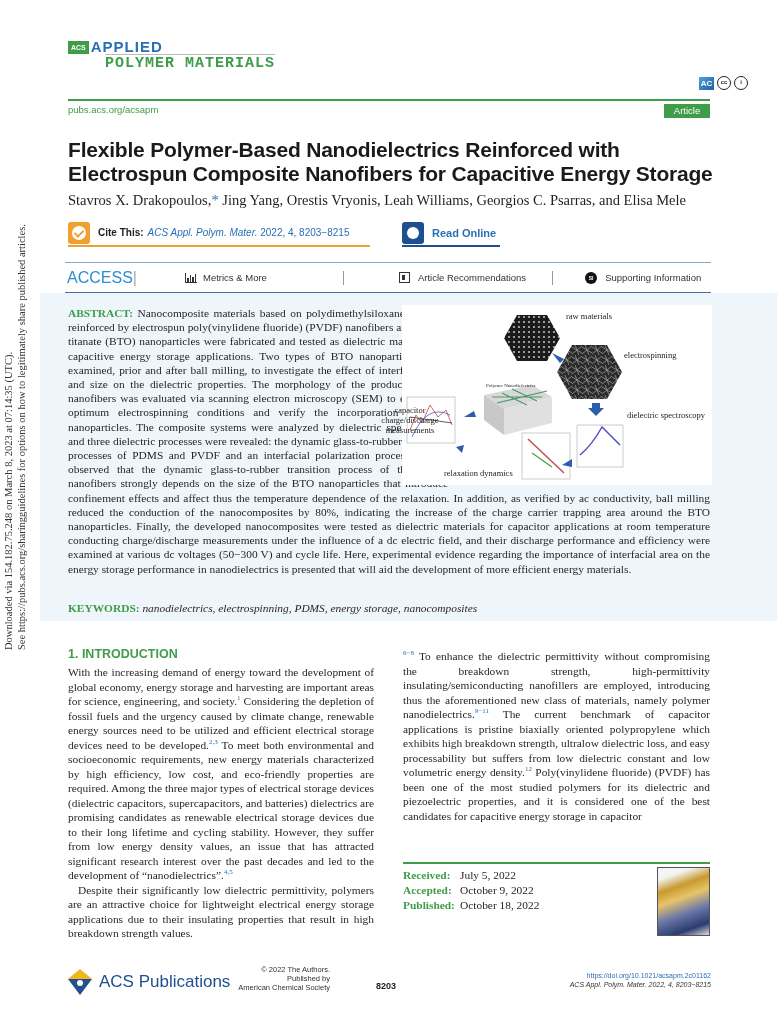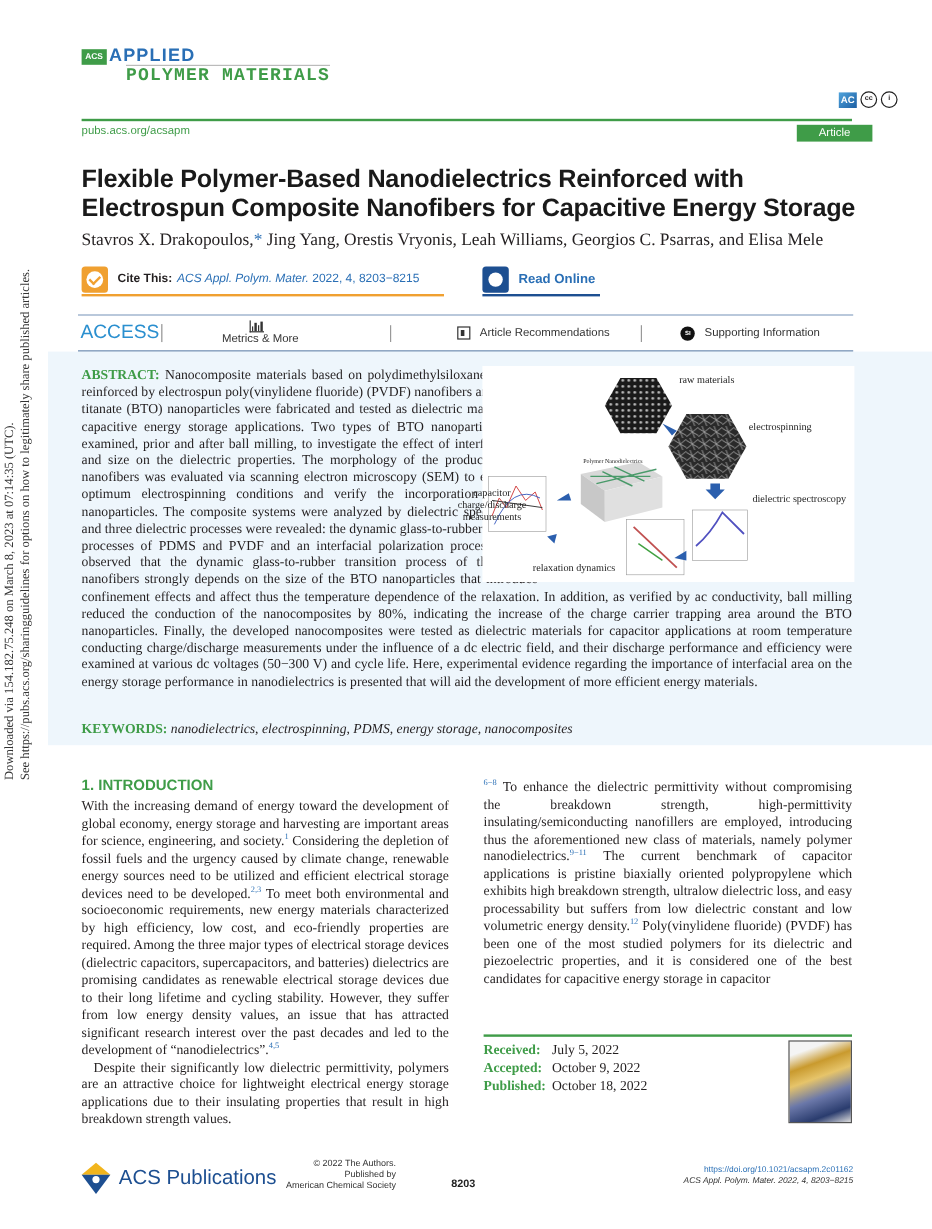--- a/index.html
+++ b/index.html
@@ -15,21 +15,21 @@
   .logo .poly { color: #3f9c48; font-weight: bold; font-size: 15px; letter-spacing: 1px; margin-left: 37px; margin-top: 2px; font-family: Liberation Mono, monospace; line-height: 15px; text-align: center; }
 
   
   .oa-icons { position: absolute; left: 659px; top: 76px; display: flex; gap: 3px; align-items: center; padding-left: 40px; }
   .oa-ac { width: 15px; height: 13px; background: linear-gradient(135deg,#4fa3dc,#1d5fa3); color: #fff; font-size: 8px; font-weight: bold; line-height: 13px; text-align: center; font-family: "Liberation Sans", sans-serif; }
   .oa-cc, .oa-by { width: 14px; height: 14px; border: 1.3px solid #222; border-radius: 50%; font-size: 6px; font-weight: bold; line-height: 11px; text-align: center; font-family: "Liberation Sans", sans-serif; }
 
   
   .hdr-rule { position: absolute; left: 68px; top: 99px; width: 642px; height: 2px; background: #3f9c48; }
   .site-url { position: absolute; left: 68px; top: 104px; font-size: 9.5px; color: #3f9c48; font-family: "Liberation Sans", sans-serif; }
-  .article-tag { position: absolute; left: 664px; top: 104px; width: 63px; height: 14px; background: #3f9c48; color: #fff; font-size: 9.5px; line-height: 14px; text-align: center; font-family: "Liberation Sans", sans-serif; }
+  .article-tag { position: absolute; left: 664px; top: 104px; width: 46px; height: 14px; background: #3f9c48; color: #fff; font-size: 9.5px; line-height: 14px; text-align: center; font-family: "Liberation Sans", sans-serif; }
 
   
   .title { position: absolute; left: 68px; top: 138px; width: 660px; font-size: 21px; font-weight: bold; line-height: 24px; font-family: "Liberation Sans", "DejaVu Sans", sans-serif; color: #1a1a1a; letter-spacing: -0.2px; }
   .authors { position: absolute; left: 68px; top: 192px; font-size: 14.5px; color: #231f20; }
   .authors .star { color: #2a6fb5; }
 
   
   .cite { position: absolute; left: 68px; top: 220px; width: 302px; height: 27px; border-bottom: 2px solid #f0a030; display: flex; align-items: center; }
   .cite .chk { width: 22px; height: 22px; background: #f0a030; border-radius: 3px; display: flex; align-items: center; justify-content: center; margin-right: 8px; }
   .cite .chk span { display: block; width: 14px; height: 14px; border-radius: 50%; background: #fff; position: relative; }
@@ -134,21 +134,21 @@
 
 <div class="read">
   <span class="globe">
       <span></span>
     </span>
   <span class="lbl">Read Online</span>
 </div>
 
 <div class="access-bar">
   <span class="access"><span>ACCESS</span><span class="pipe">|</span></span>
-  <span class="item" style="margin-left:18px;flex-direction:column;">
+  <span class="item" style="margin-left:18px;">
     <span class="ico-bars">
         <i style="height:4px"></i>
         <i style="height:7px"></i>
         <i style="height:5px"></i>
         <i style="height:8px"></i>
       </span>
     <span>Metrics &amp; More</span>
   </span>
   <span class="sep" style="margin-left:76px;"></span>
   <span class="item" style="margin-left:26px;padding-left:29px;">

